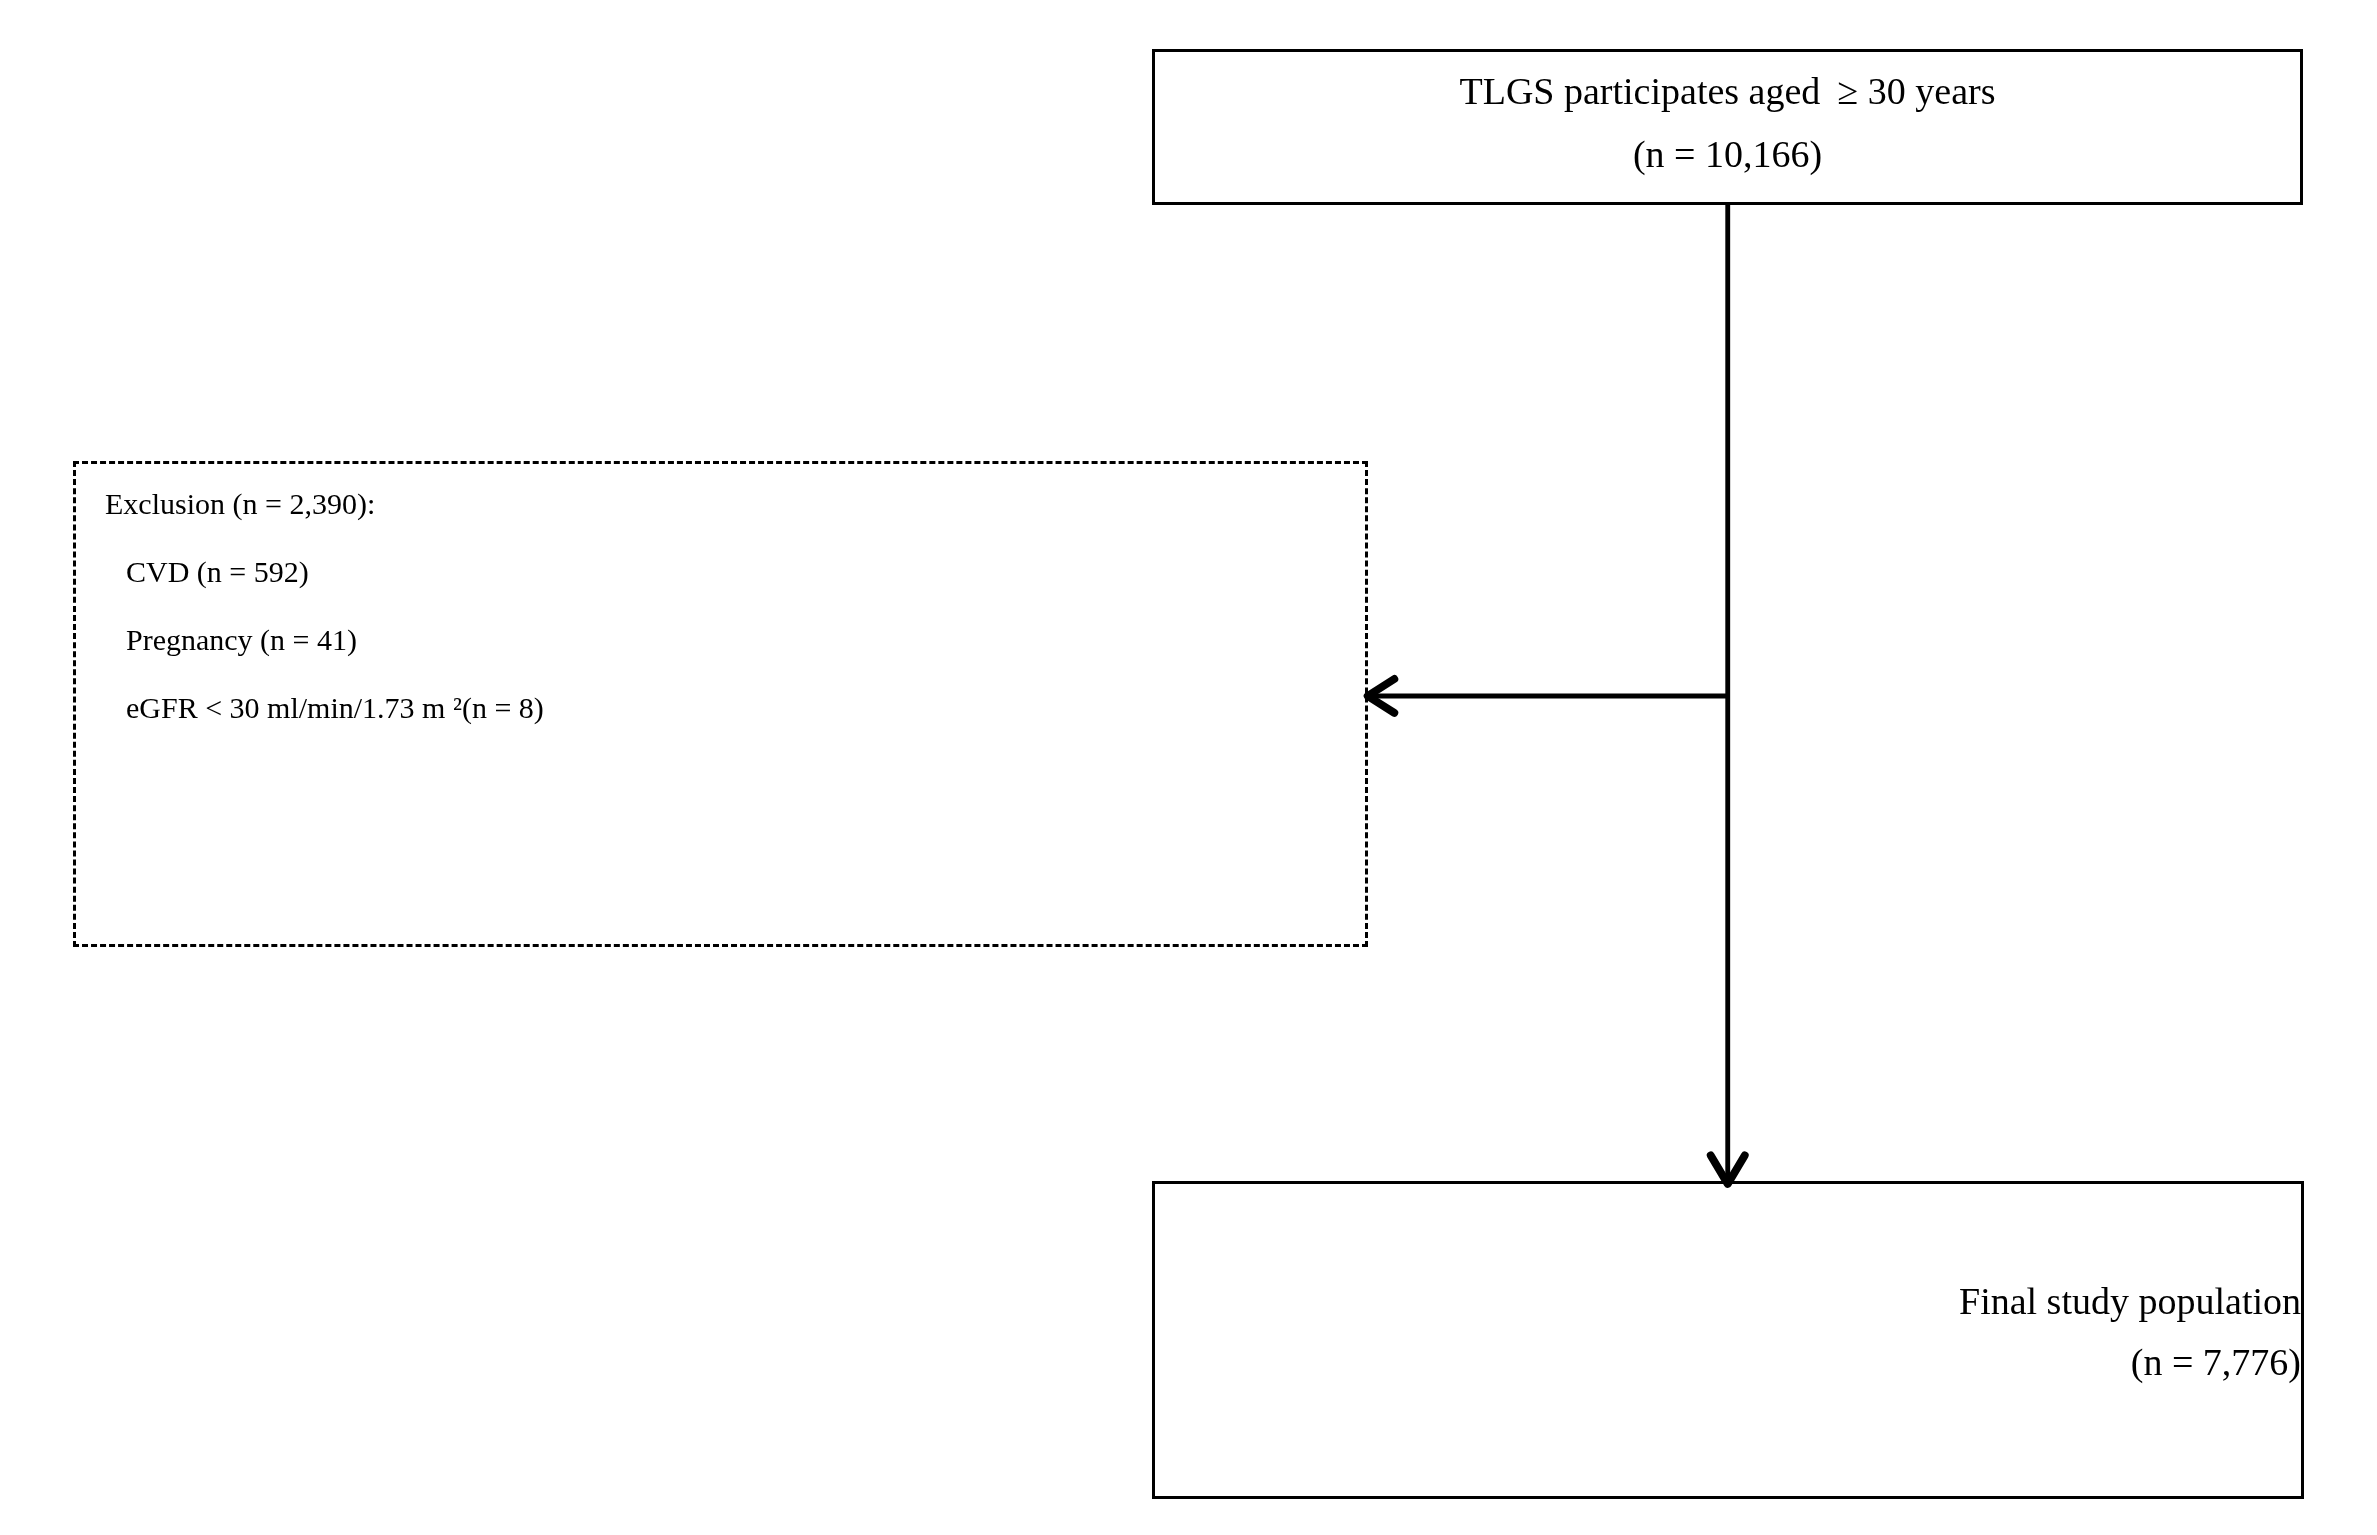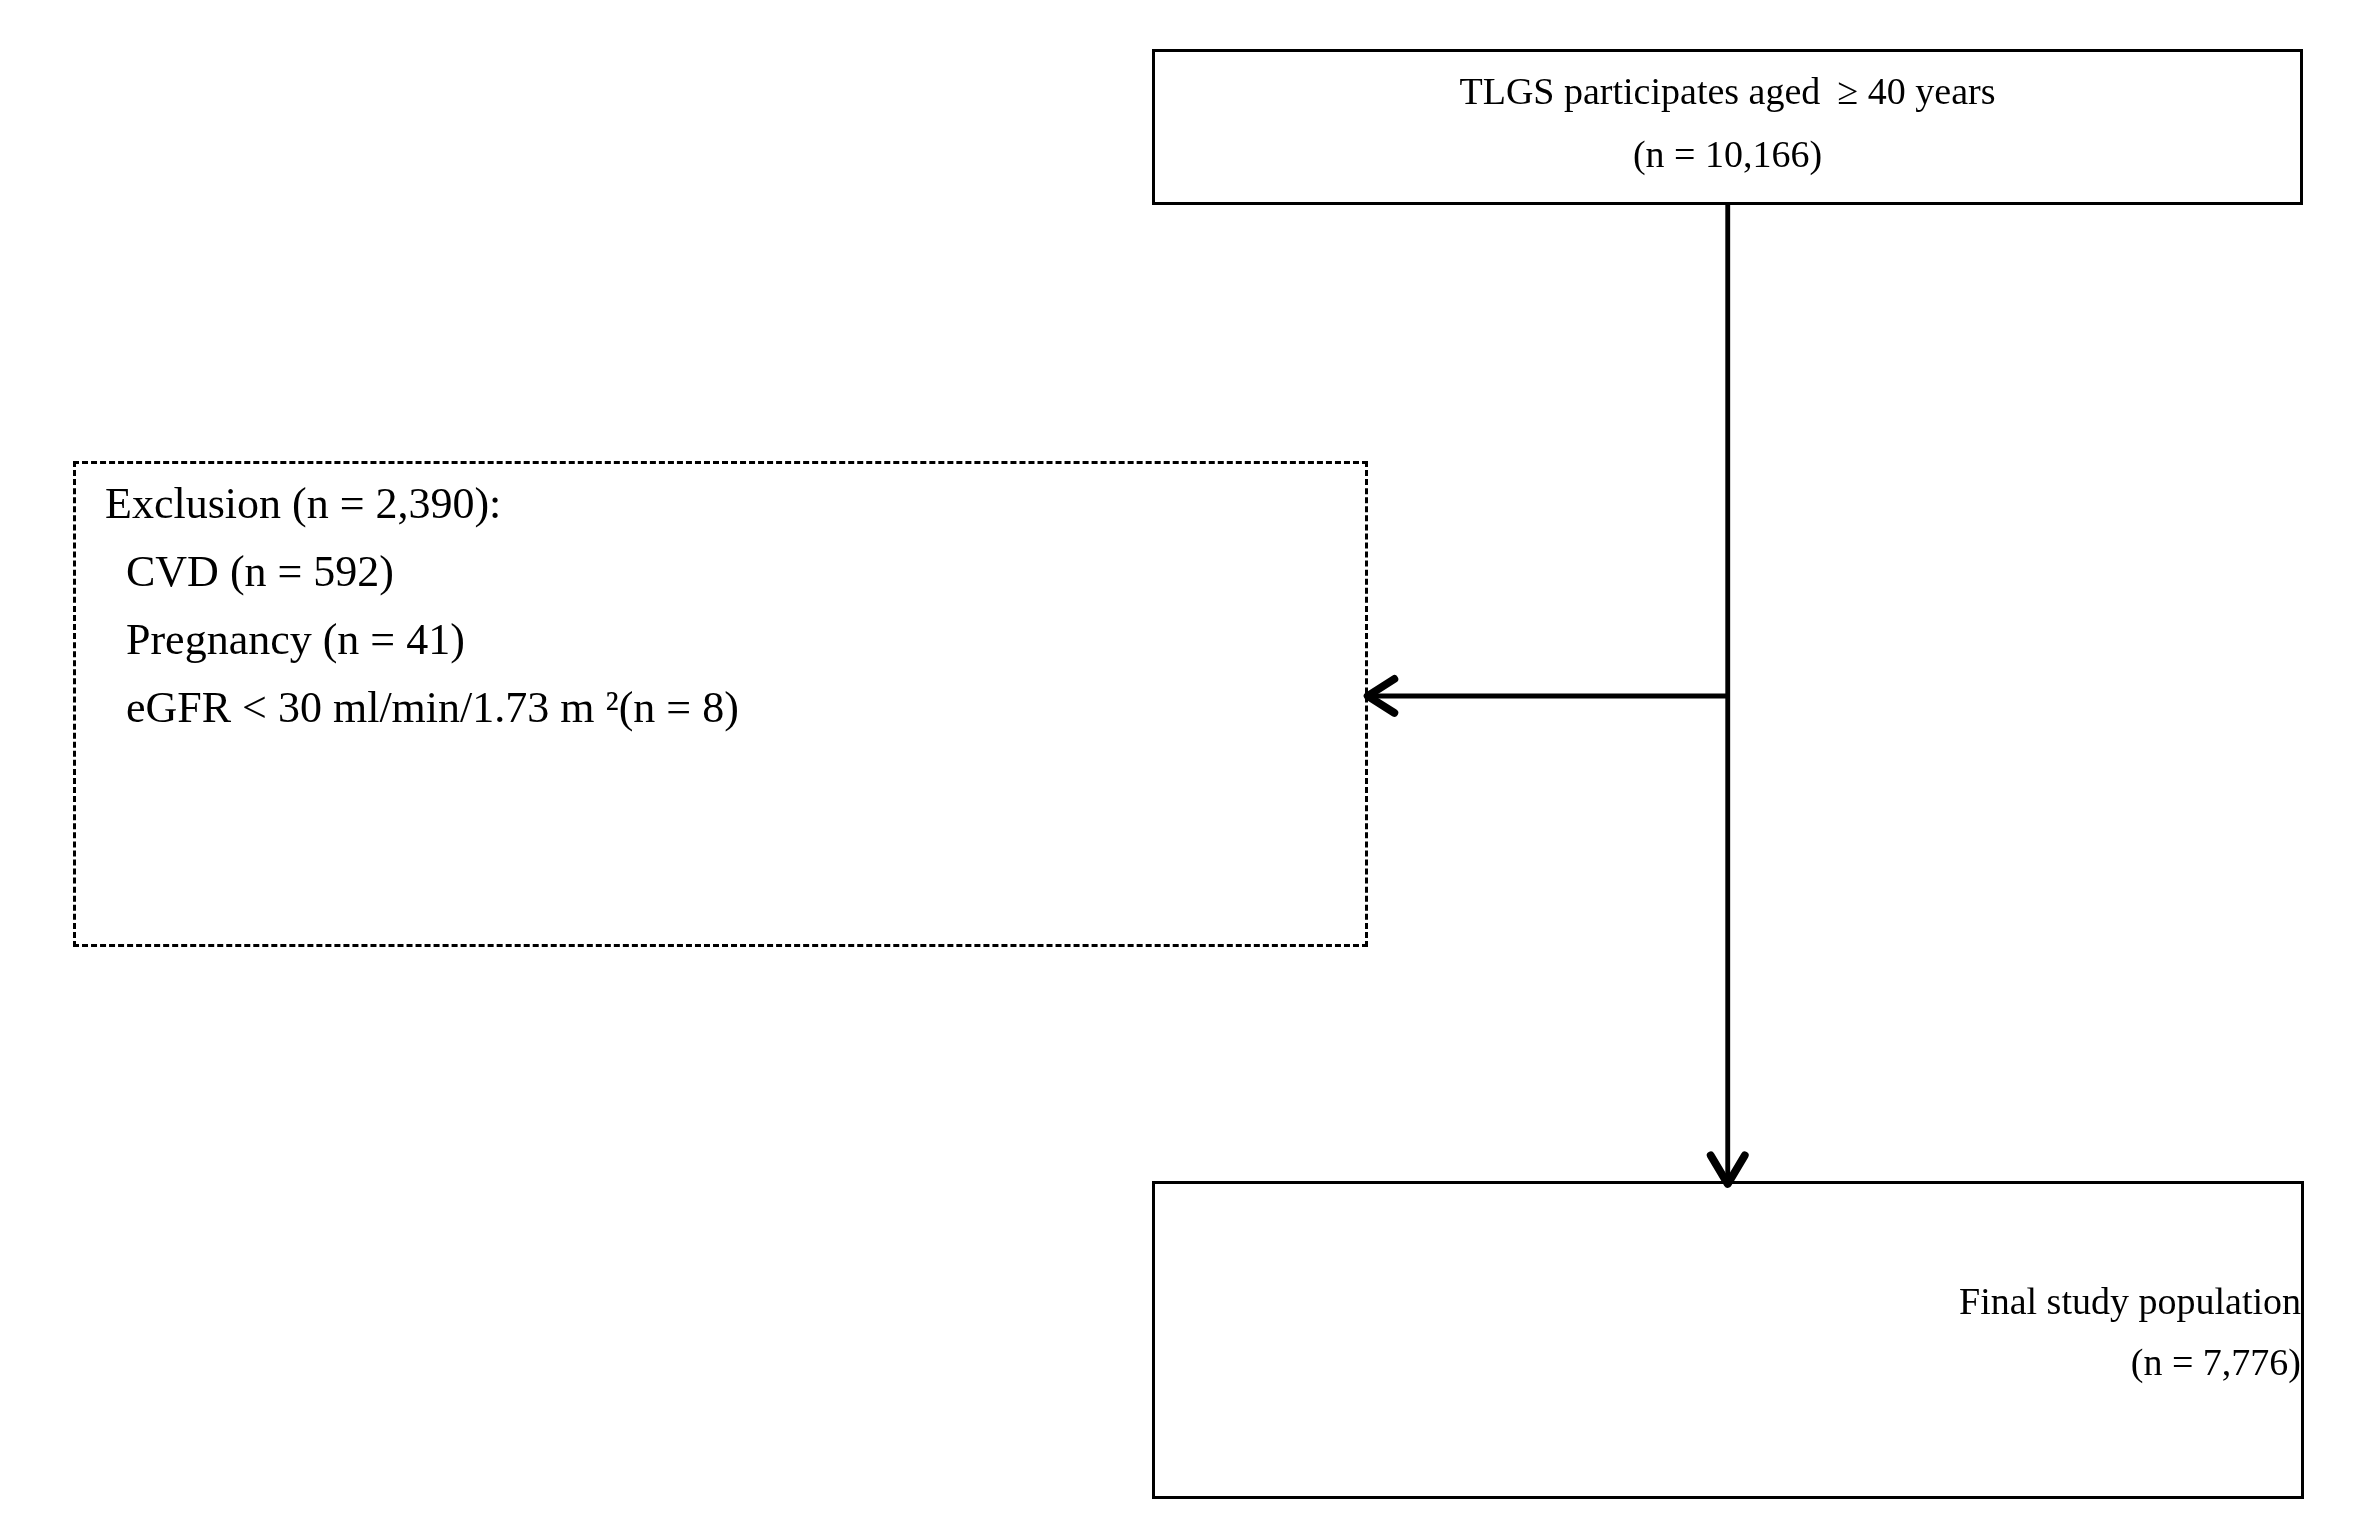--- a/index.html
+++ b/index.html
@@ -52,41 +52,41 @@
   }
   .exclusion-box {
     left: 73px;
     top: 461px;
     width: 1295px;
     height: 486px;
     border: 3.6px dashed #000000;
     padding: 6px 12px 0 29px;
   }
   .exclusion-line {
-    font-size: 44px;
+    font-size: 30px;
     line-height: 68px;
     white-space: pre;
   }
   .exclusion-line.indented { margin-left: 21px; }
   .connector-svg {
     position: absolute;
     left: 0;
     top: 0;
     width: 2377px;
     height: 1535px;
     pointer-events: none;
   }
 </style>
 </head>
 <body>
 
 <div class="canvas">
 
   <div class="box solid-box top-box">
-    <div class="box-line">TLGS participates aged  ≥ 40 years</div>
+    <div class="box-line">TLGS participates aged  ≥ 30 years</div>
     <div class="box-line">(n = 10,166)</div>
   </div>
 
   <div class="box exclusion-box">
     <div class="exclusion-line">Exclusion (n = 2,390):</div>
     <div class="exclusion-line indented">CVD (n = 592)</div>
     <div class="exclusion-line indented">Pregnancy (n = 41)</div>
     <div class="exclusion-line indented">eGFR &lt; 30 ml/min/1.73 m ²(n = 8)</div>
   </div>
 

